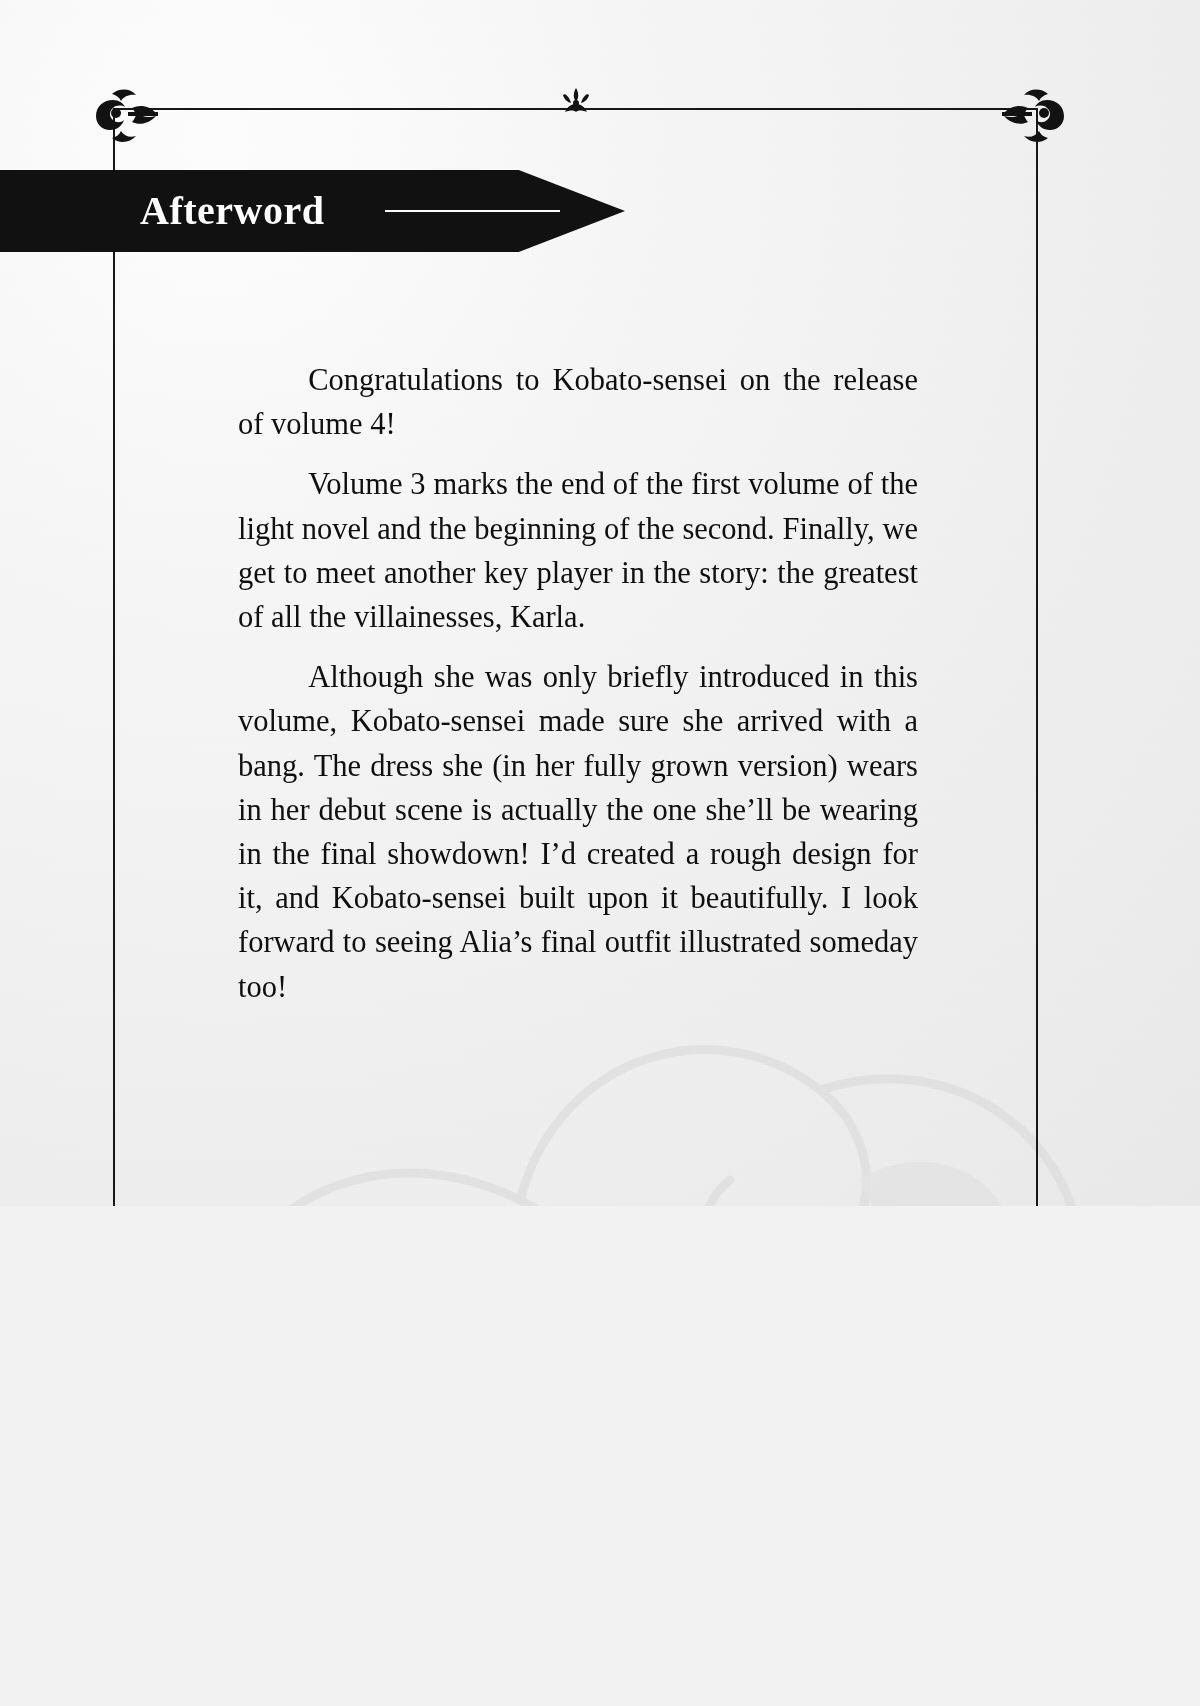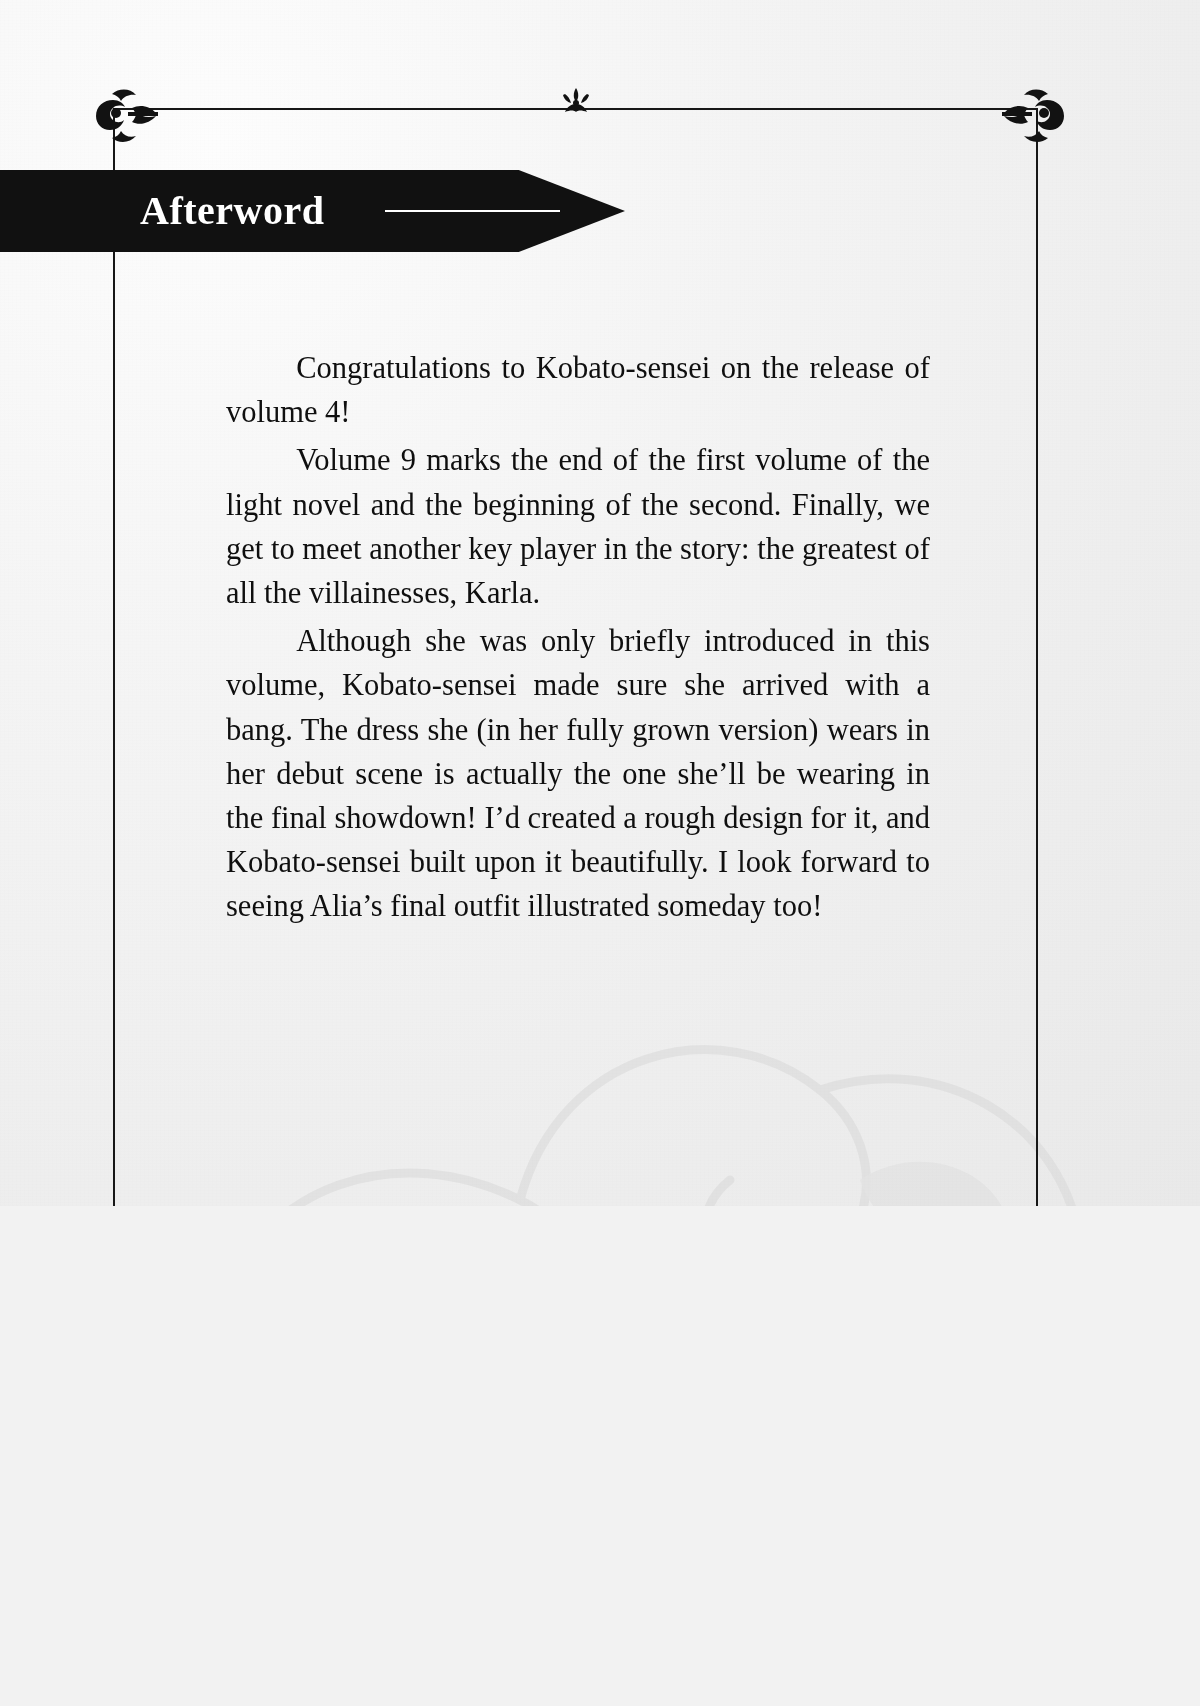--- a/index.html
+++ b/index.html
@@ -126,21 +126,21 @@
     top: 342px;
     width: 712px;
     font-family: "Liberation Serif", serif;
     font-size: 30.5px;
     line-height: 44.2px;
     color: #0f0f0f;
     text-align: justify;
     text-justify: inter-word;
   }
   #content p {
-    margin: 4px;
+    margin: 16px;
     text-indent: 2.3em;
   }
   #signature {
     position: absolute;
     left: 222px;
     top: 1240px;
     width: 763px;
     text-align: right;
     font-family: "Liberation Serif", serif;
     font-weight: bold;
@@ -264,19 +264,19 @@
   </div>
 
   <div id="banner">
     <div class="shape"></div>
     <div class="title">Afterword</div>
     <div class="rule"></div>
   </div>
 
   <div id="content">
     <p>Congratulations to Kobato-sensei on the release of volume 4!</p>
-    <p>Volume 9 marks the end of the first volume of the light novel and the beginning of the second. Finally, we get to meet another key player in the story: the greatest of all the villainesses, Karla.</p>
+    <p>Volume 3 marks the end of the first volume of the light novel and the beginning of the second. Finally, we get to meet another key player in the story: the greatest of all the villainesses, Karla.</p>
     <p>Although she was only briefly introduced in this volume, Kobato-sensei made sure she arrived with a bang. The dress she (in her fully grown version) wears in her debut scene is actually the one she’ll be wearing in the final showdown! I’d created a rough design for it, and Kobato-sensei built upon it beautifully. I look forward to seeing Alia’s final outfit illustrated someday too!</p>
   </div>
 
   <div id="signature">Harunohi Biyori</div>
 
 </div>
 
 </body></html>

